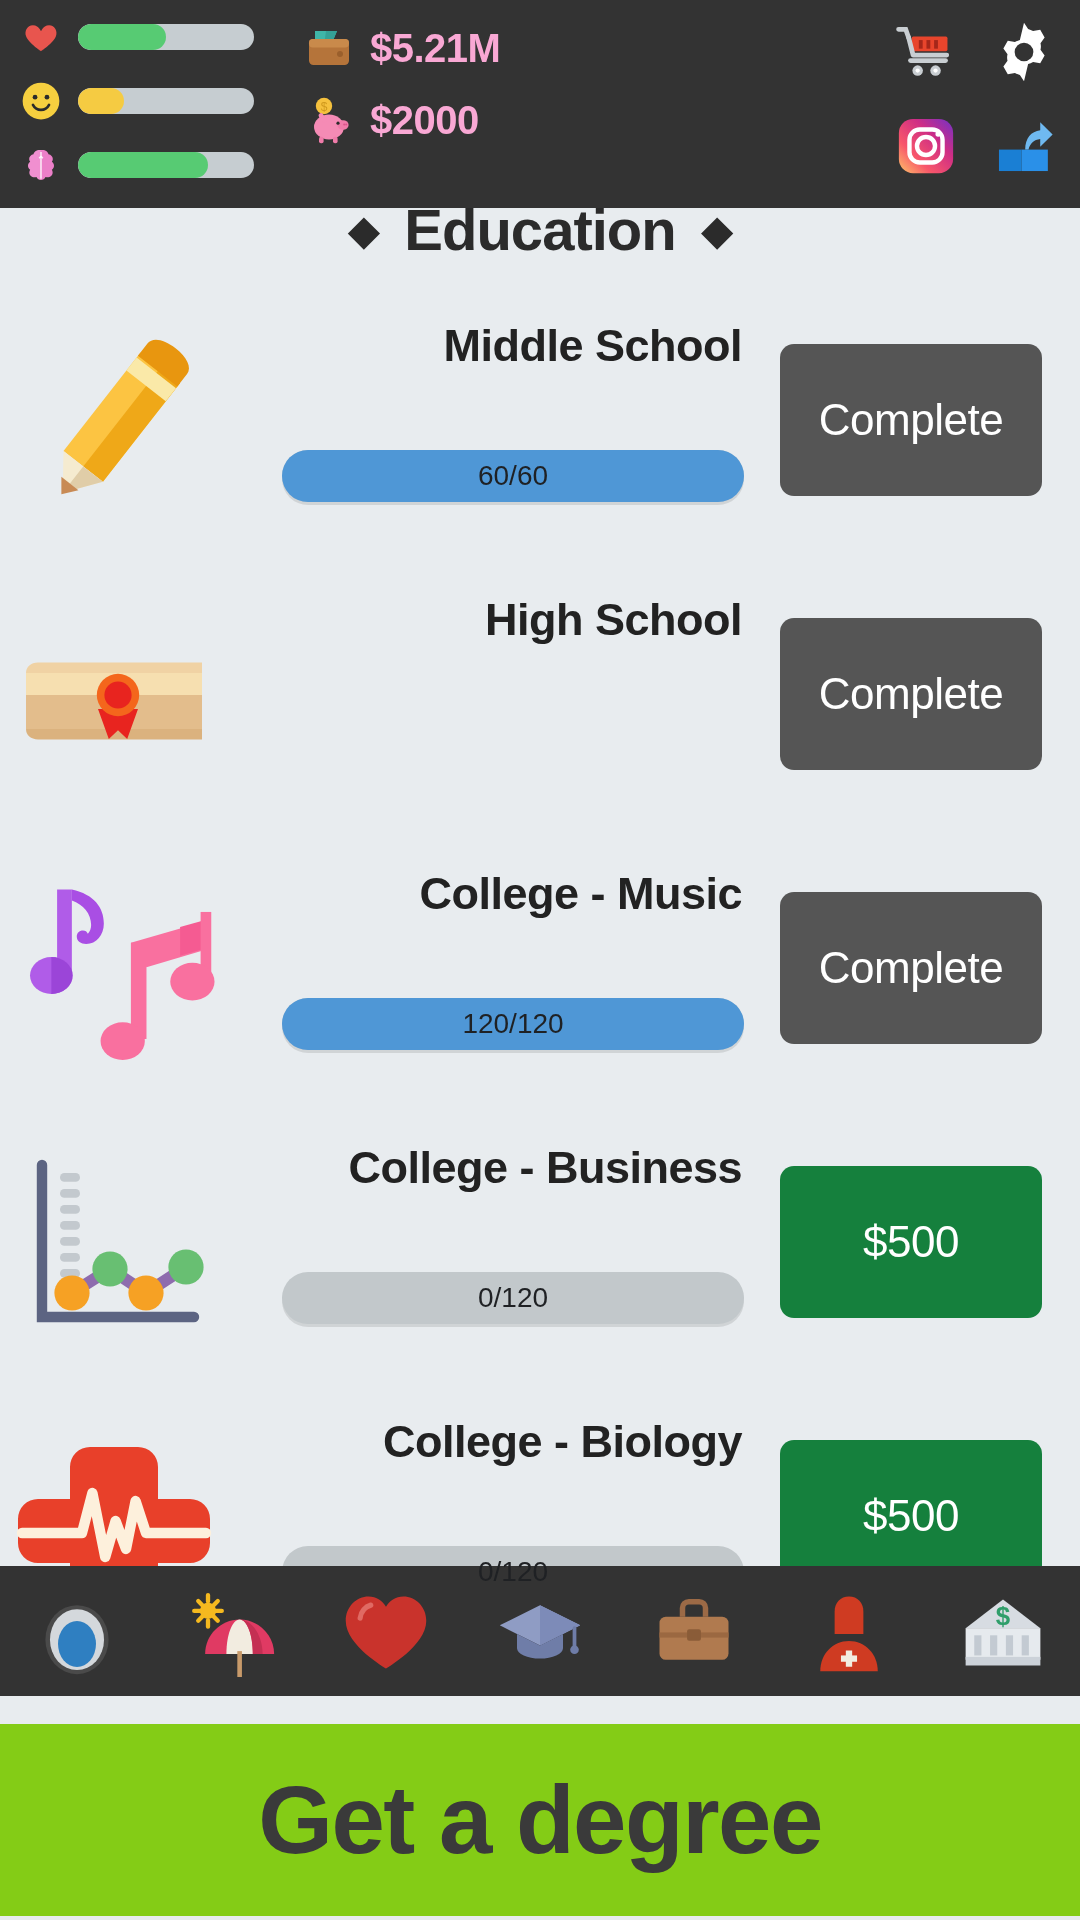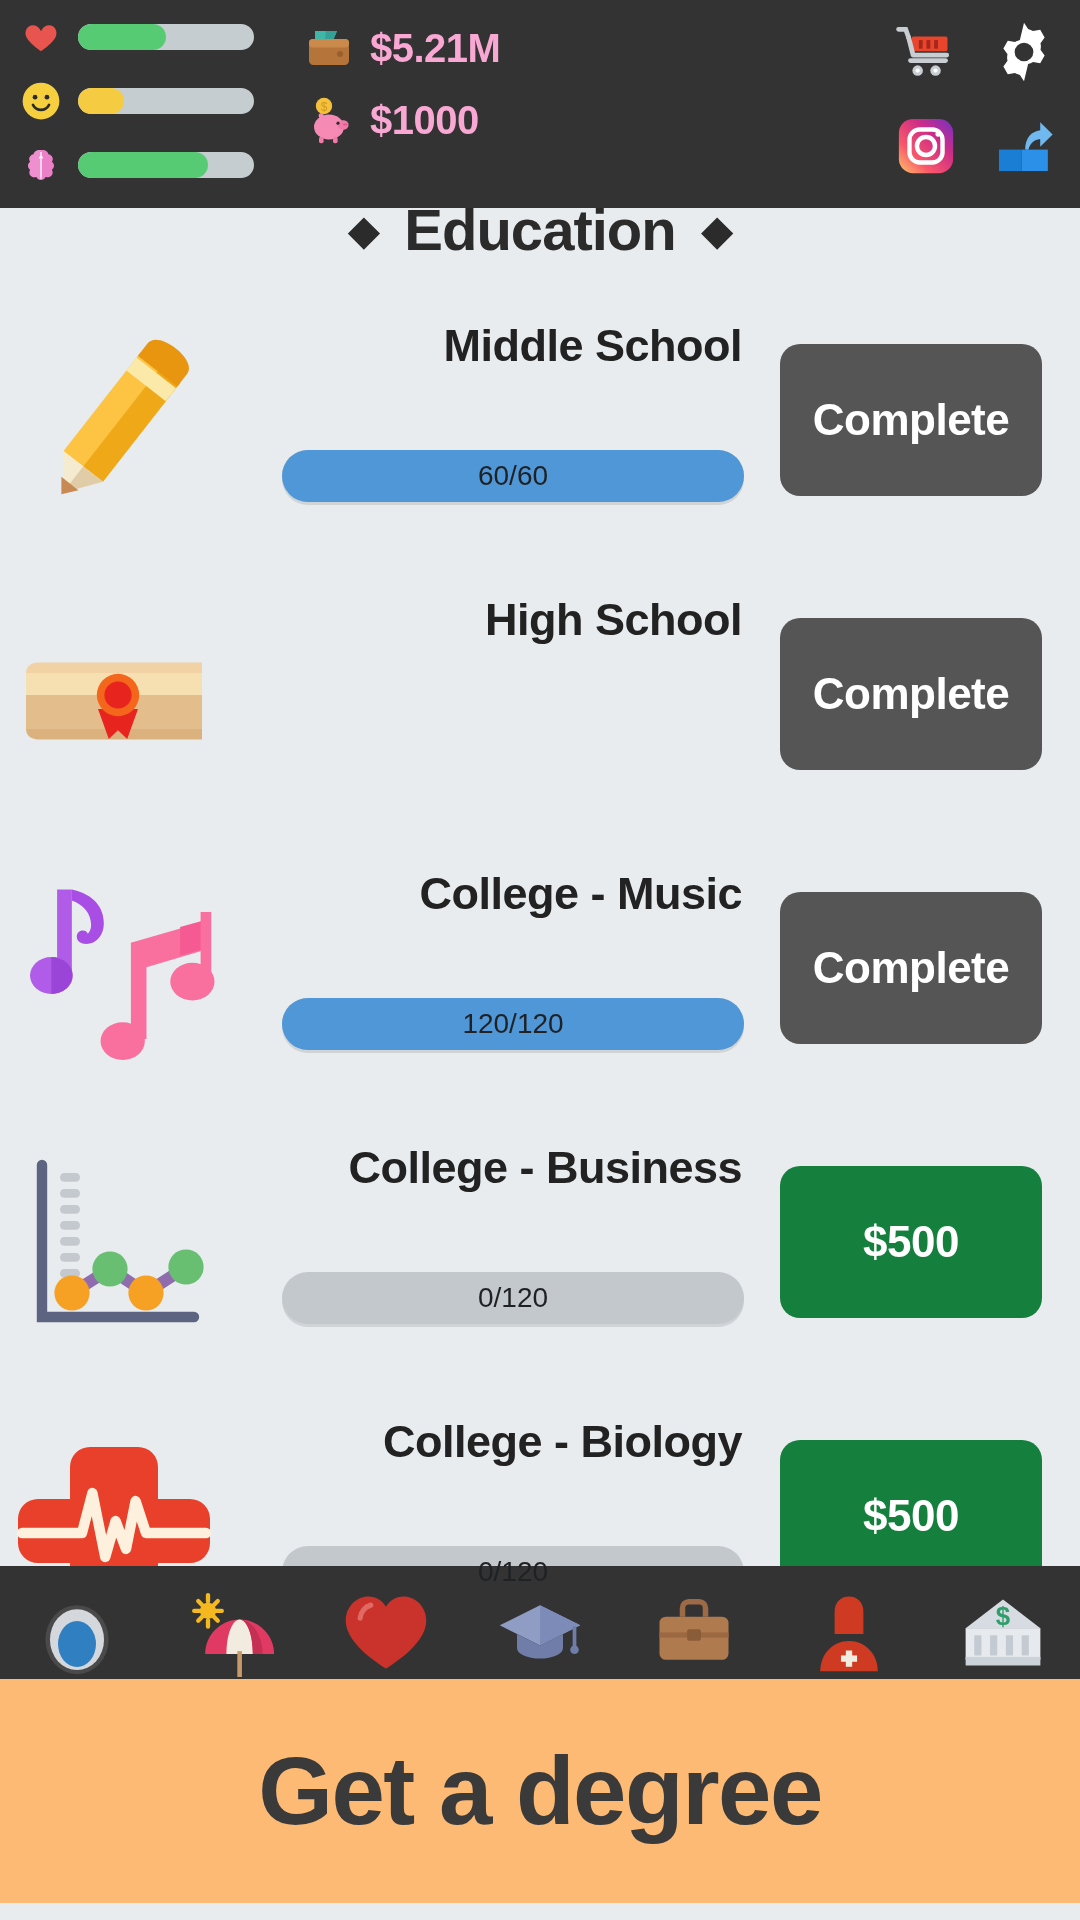--- a/index.html
+++ b/index.html
@@ -73,39 +73,39 @@
   .bar-fill {
     position: absolute; left: 0; top: 0; height: 100%; border-radius: 26px;
     background: #4f97d6;
   }
   .bar-text {
     position: relative; z-index: 2; color: #1f2124;
     font-size: 28px; font-weight: normal;
   }
   .act-btn {
     position: absolute; right: 38px; top: 54px;
-    width: 262px; height: 152px; border-radius: 20px;
+    width: 262px; height: 152px; border-radius: 14px;
     display: flex; align-items: center; justify-content: center;
-    color: #ffffff; font-size: 44px; font-weight: bold; letter-spacing: -0.5px;
+    color: #ffffff; font-size: 44px; font-weight: normal; letter-spacing: -0.5px;
     border: none; cursor: pointer;
   }
   .act-btn.complete { background: #555555; }
   .act-btn.price { background: #15803d; }
 
   
   .navbar {
     position: absolute; left: 0; bottom: 224px; width: 1080px; height: 130px;
     background: #333333; display: flex; align-items: center;
   }
   .nav-item { flex: 1; display: flex; align-items: center; justify-content: center; height: 130px; }
 
   
   .cta {
-    position: absolute; left: 0; bottom: 17px; width: 1080px; height: 224px;
-    background: #fdba74; border: none; cursor: pointer;
+    position: absolute; left: 0; bottom: 4px; width: 1080px; height: 192px;
+    background: #84cc16; border: none; cursor: pointer;
     display: flex; align-items: center; justify-content: center;
     color: #3a3a3a; font-size: 96px; font-weight: bold; letter-spacing: -1.5px;
   }
   svg { display: block; }
 </style>
 </head>
 <body>
 
 <div id="app">
 
@@ -174,21 +174,21 @@
             <ellipse cx="13" cy="16.5" rx="7.5" ry="6.2" fill="#f58bb5"></ellipse>
             <ellipse cx="20" cy="15.5" rx="2.8" ry="2.4" fill="#f07ba9"></ellipse>
             <circle cx="20.6" cy="15.3" r="0.5" fill="#d9548a"></circle>
             <circle cx="21.6" cy="15.3" r="0.5" fill="#d9548a"></circle>
             <path d="M9 10.8l1.6 2.4" stroke="#f58bb5" stroke-width="2.4" stroke-linecap="round"></path>
             <rect x="8" y="21.4" width="2.3" height="3.2" rx="1" fill="#f07ba9"></rect>
             <rect x="15" y="21.4" width="2.3" height="3.2" rx="1" fill="#f07ba9"></rect>
             <circle cx="17.5" cy="14.6" r="0.8" fill="#2b2b2b"></circle>
           </svg>
         </span>
-        <span class="money-val">$1000</span>
+        <span class="money-val">$2000</span>
       </div>
     </div>
 
 
     <div class="ico-grid">
       <div class="ico-row">
         <span class="ico-btn">
           <svg width="62" height="58" viewBox="0 0 26 24">
             <path d="M1.5 2.5h3l1.2 3.4" stroke="#c9ced2" stroke-width="2" fill="none" stroke-linecap="round"></path>
             <rect x="7" y="5.5" width="15" height="6.2" rx="0.7" fill="#e8452c"></rect>

